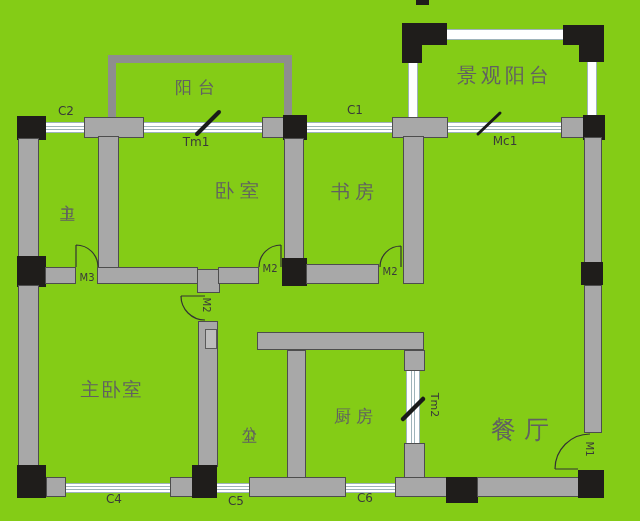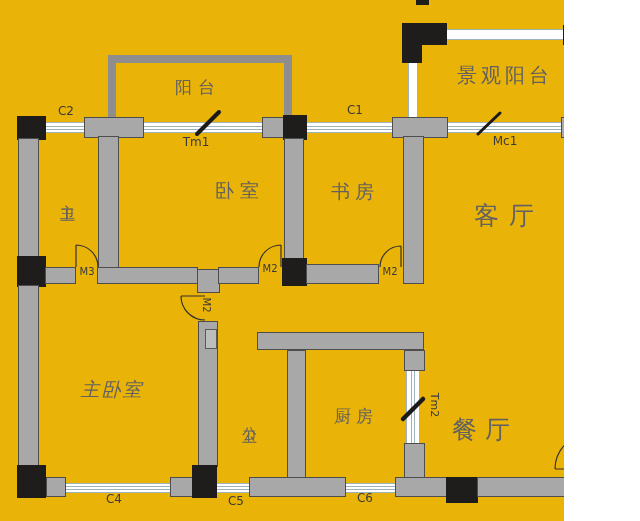--- a/index.html
+++ b/index.html
@@ -1,16 +1,16 @@
 <!DOCTYPE html>
 <html><head>
 <meta charset="utf-8">
 <style>
   html,body{margin:0;padding:0;background:#ffffff;}
-  .plan{position:relative;width:564px;height:521px;background:#eab308;overflow:hidden;
+  .plan{position:relative;width:640px;height:521px;background:#84cc16;overflow:hidden;
         font-family:"DejaVu Sans",sans-serif;}
   
   .w{position:absolute;background:#a8a8a8;border:1px solid #4d4d4d;box-sizing:border-box;}
   
   .k{position:absolute;background:#1f1d1b;}
   
   .r{position:absolute;background:#8e8e8e;}
   
   .win{position:absolute;background:#fff;border-top:1.5px solid #9eb3b9;border-bottom:1.5px solid #9eb3b9;box-sizing:border-box;}
   .win i{position:absolute;left:0;right:0;top:50%;height:4px;margin-top:-2px;
@@ -130,31 +130,30 @@
       <line x1="478" y1="134" x2="500" y2="113" stroke-width="3"></line>
       <line x1="403" y1="419" x2="423" y2="399" stroke-width="4.5"></line>
     </g>
   </svg>
 
   <span class="lbl" style="left:198px;top:87px;font-size:17px;letter-spacing:6px;">阳台</span>
   <span class="lbl" style="left:505px;top:75px;font-size:20px;letter-spacing:4px;">景观阳台</span>
   <span class="lbl vtxt" style="left:67px;top:196px;font-size:15px;">主卫</span>
   <span class="lbl" style="left:204px;top:190px;font-size:19px;letter-spacing:6px;margin-left:36px;">卧室</span>
   <span class="lbl" style="left:355px;top:191px;font-size:19px;letter-spacing:5px;text-align:right;">书房</span>
-  <span class="lbl" style="left:509px;top:215px;font-size:25px;letter-spacing:10px;">客厅</span>
-  <span class="lbl" style="left:112px;top:389px;font-size:19px;letter-spacing:2px;font-style:italic;">主卧室</span>
+  <span class="lbl" style="left:112px;top:389px;font-size:19px;letter-spacing:2px;">主卧室</span>
   <span class="lbl vtxt" style="left:249px;top:418px;font-size:15px;">公卫</span>
   <span class="lbl" style="left:356px;top:416px;font-size:17px;letter-spacing:5px;">厨房</span>
-  <span class="lbl" style="left:485px;top:429px;font-size:25px;letter-spacing:8px;">餐厅</span>
+  <span class="lbl" style="left:524px;top:429px;font-size:25px;letter-spacing:8px;">餐厅</span>
 
   <span class="tag" style="left:66px;top:111px;">C2</span>
   <span class="tag" style="left:355px;top:110px;">C1</span>
   <span class="tag" style="left:196px;top:142px;">Tm1</span>
   <span class="tag" style="left:505px;top:141px;">Mc1</span>
-  <span class="tag sm" style="left:87px;top:272px;">M3</span>
+  <span class="tag sm" style="left:87px;top:278px;">M3</span>
   <span class="tag sm" style="left:270px;top:269px;">M2</span>
   <span class="tag sm" style="left:390px;top:272px;">M2</span>
   <span class="tag sm rot" style="left:206px;top:305px;">M2</span>
   <span class="tag rot" style="left:434px;top:405px;font-size:11px;">Tm2</span>
   <span class="tag sm rot" style="left:589px;top:449px;">M1</span>
   <span class="tag" style="left:114px;top:499px;">C4</span>
   <span class="tag" style="left:236px;top:501px;">C5</span>
   <span class="tag" style="left:365px;top:498px;">C6</span>
 
 </div>

